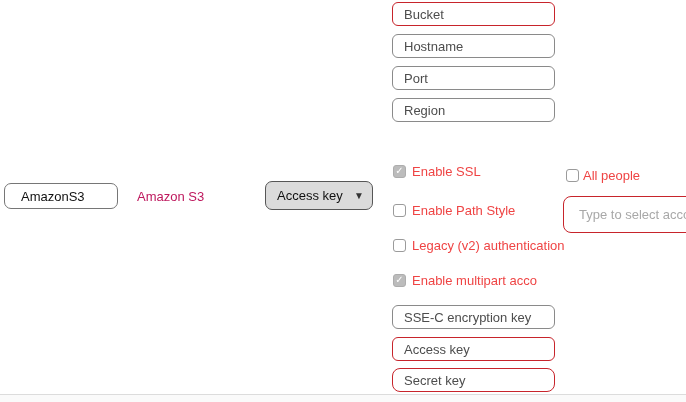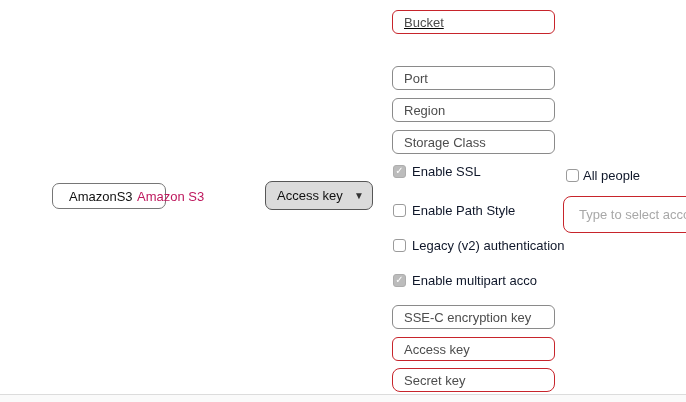--- a/index.html
+++ b/index.html
@@ -7,21 +7,21 @@
   .screen {
     position:relative; width:686px; height:402px;
     background:#ffffff; overflow:hidden; font-size:13px; color:#1c1c1c;
   }
 
   
   .nickname {
     position:absolute; left:4px; top:183px; width:114px; height:26px;
     border:1.5px solid #767676; border-radius:7px;
     font-family:inherit; font-size:13px; color:#111;
-    padding-left:16px; background:#fff; outline:none;margin-left:48px;
+    padding-left:16px; background:#fff; outline:none;
   }
   .protocol-label { position:absolute; left:137px; top:189px; font-size:13px; color:#be185d; }
 
   
   .auth-dropdown {
     position:absolute; left:265px; top:181px; width:108px; height:29px;
     background:#dbdbdb; border:1.5px solid #565656; border-radius:7px;
     display:flex; align-items:center; cursor:default;
   }
   .auth-dropdown .sel { padding-left:11px; color:#111; }
@@ -46,21 +46,21 @@
     height:14px; cursor:default;
   }
   .checkrow.right { left:566px; gap:4px; }
   .cb {
     width:13px; height:13px; border-radius:3px; flex:0 0 auto;
     display:flex; align-items:center; justify-content:center;
   }
   .cb.unchecked { background:#fff; border:1px solid #9b9b9b; }
   .cb.checked   { background:#bcbcbc; border:1px solid #adadad; }
   .cb i { font-style:normal; color:#ffffff; font-size:10px; line-height:1; font-weight:bold; }
-  .cb-label { color:#0f172a; font-size:13px; white-space:nowrap; }
+  .cb-label { color:#ef4444; font-size:13px; white-space:nowrap; }
 
   
   .account {
     position:absolute; left:563px; top:196px; width:200px; height:37px;
     border:1.5px solid #c7242b; border-radius:8px; background:#fff;
     font-family:inherit; font-size:13px; padding-left:15px; outline:none;
   }
   .account::placeholder { color:#a8a8a8; opacity:1; }
 
   
@@ -73,24 +73,24 @@
 <div class="screen">
 
   <input class="nickname" type="text" value="AmazonS3" style="">
   <div class="protocol-label">Amazon S3</div>
 
   <div class="auth-dropdown">
     <span class="sel">Access key</span>
     <span class="arrow">▼</span>
   </div>
 
-  <input class="field required" style="top: 10px; text-decoration: underline;" type="text" placeholder="Bucket">
+  <input class="field required" style="top: 2px;" type="text" placeholder="Bucket">
+  <input class="field normal" style="top: 34px;" type="text" placeholder="Hostname">
   <input class="field normal" style="top: 98px;" type="text" placeholder="Region">
   <input class="field normal" style="top: 66px;" type="text" placeholder="Port">
-  <input class="field normal" style="top: 130px;" type="text" placeholder="Storage Class">
 
   <div class="checkrow" style="top:164px">
     <span class="cb checked">
         <i>✓</i>
       </span>
     <span class="cb-label">Enable SSL</span>
   </div>
   <div class="checkrow" style="top:203px">
     <span class="cb unchecked"></span>
     <span class="cb-label">Enable Path Style</span>

